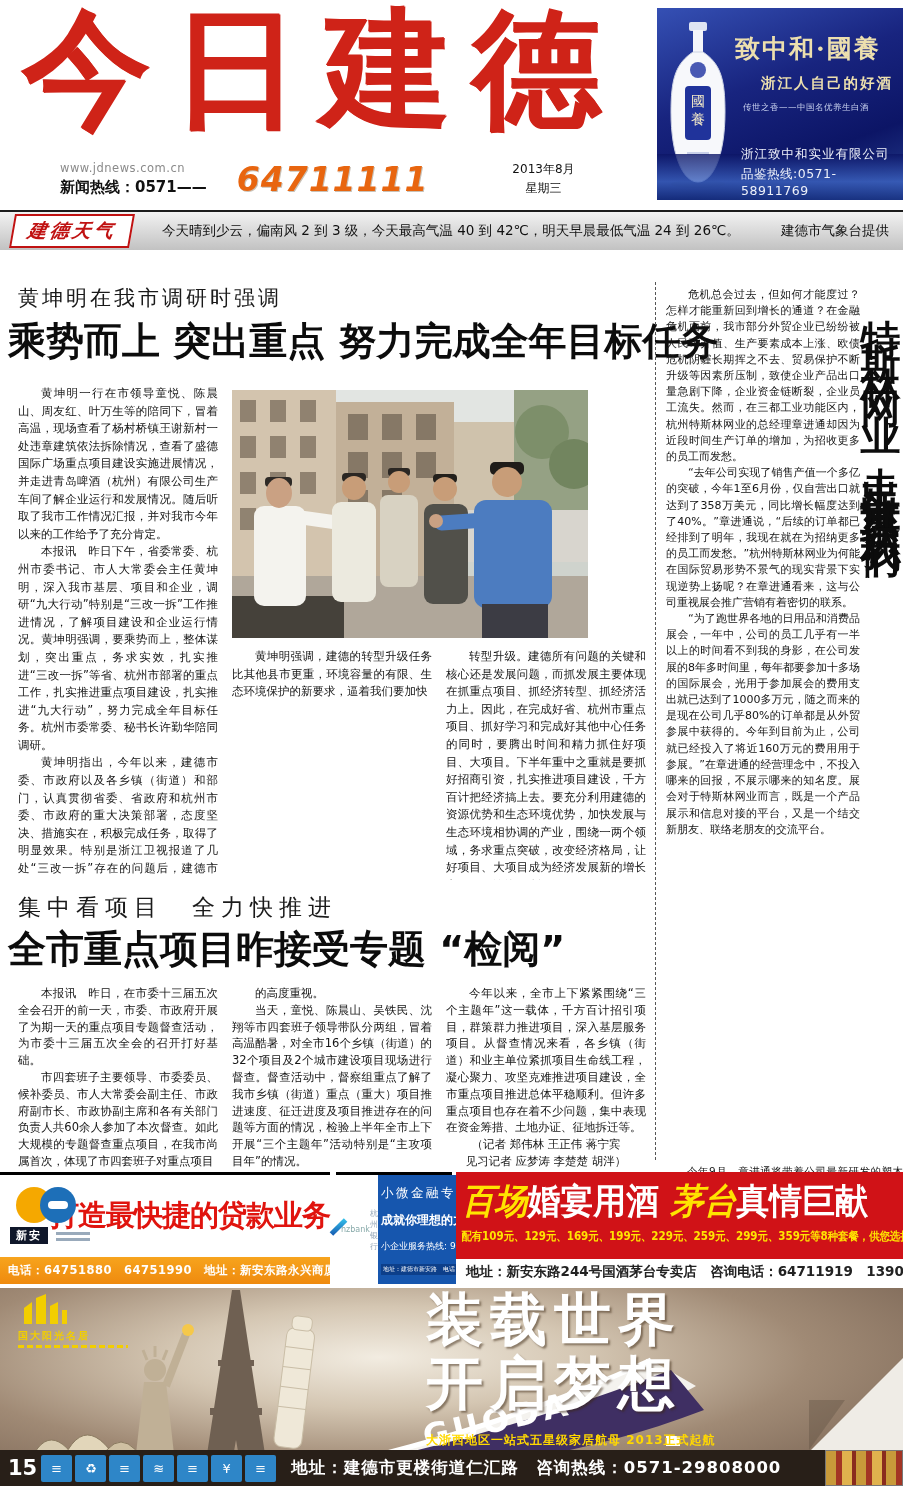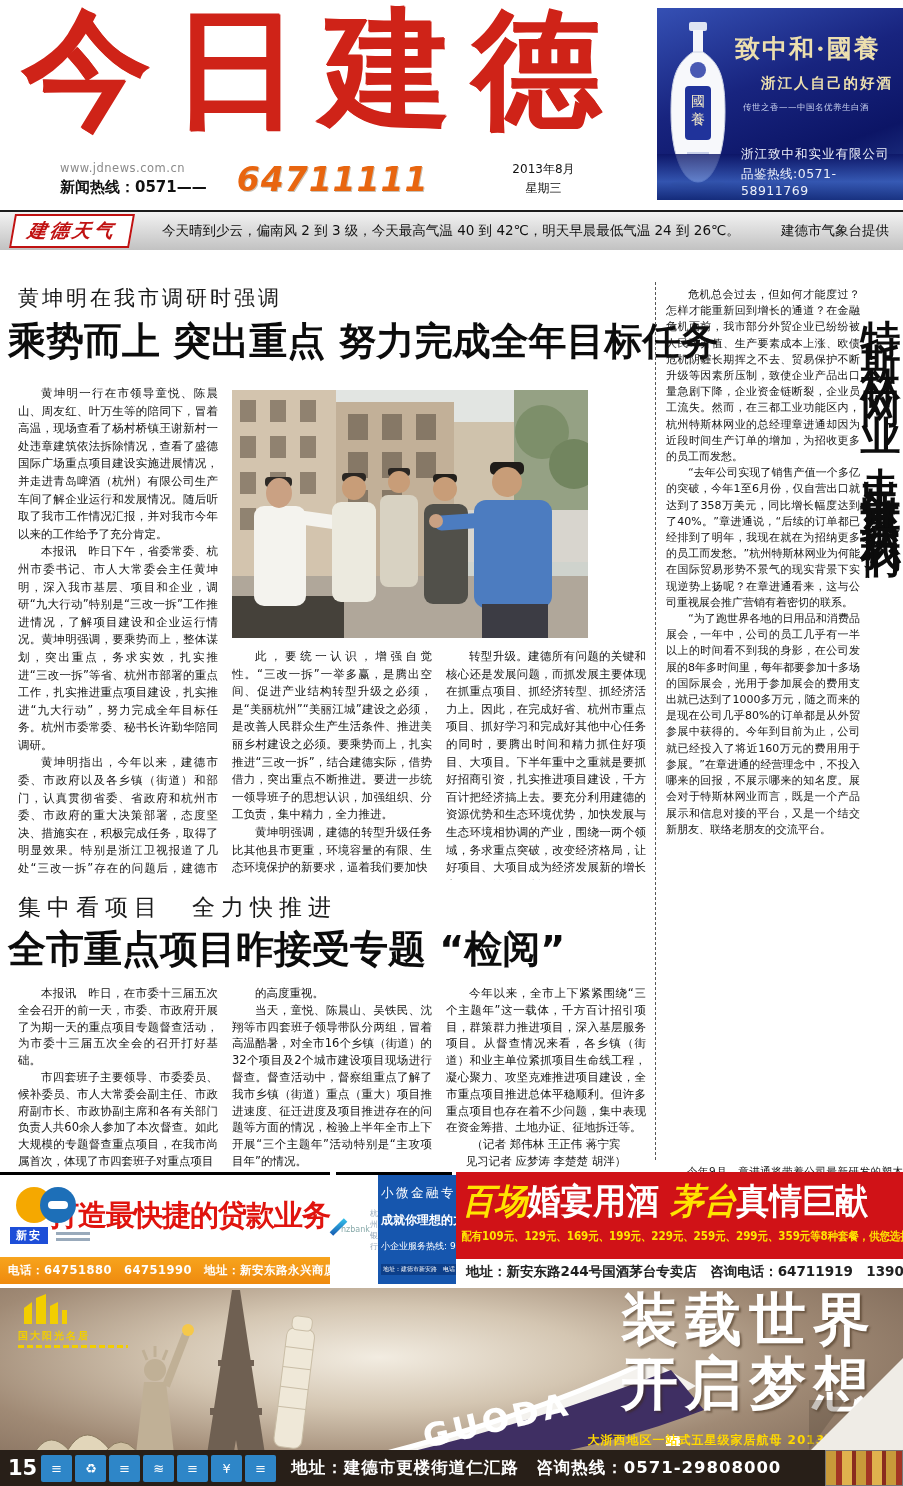--- a/index.html
+++ b/index.html
@@ -86,21 +86,21 @@
   .ad-loan { position:absolute; left:0; top:1172px; width:330px; height:112px;
     border-top:3px solid #000; background:#fff; }
   .ad-loan .body { display:flex; align-items:center; height:82px; }
   .loan-logo { width:94px; text-align:center; position:relative; height:100%; }
   .lc1 { position:absolute; left:16px; top:12px; width:36px; height:36px; border-radius:50%;
     background:#f5a800; }
   .lc2 { position:absolute; left:40px; top:12px; width:36px; height:36px; border-radius:50%;
     background:#1d6fb8; }
   .lc2::after { content:""; position:absolute; left:8px; top:14px; width:20px; height:8px;
     border-radius:6px; background:#fff; }
-  .loan-name { position:absolute; left:10px; top:52px; background:#1d4ed8; color:#fff;
+  .loan-name { position:absolute; left:10px; top:52px; background:#0f172a; color:#fff;
     font-size:11px; font-weight:bold; padding:1px 6px; letter-spacing:2px; }
   .loan-lines { position:absolute; left:56px; top:54px; width:34px; }
   .loan-lines i { display:block; height:3px; background:#9ab; margin:3px 0; }
   .loan-head { font-size:29px; font-weight:900; color:#e0140e; letter-spacing:-1px; white-space:nowrap; }
   .loan-foot { height:27px; background:linear-gradient(#f7a41d,#ef8a0e); color:#fff;
     font-size:11.5px; font-weight:bold; display:flex; align-items:center; padding-left:8px;
     white-space:nowrap; letter-spacing:.5px; }
 
   .ad-bank { position:absolute; left:336px; top:1172px; width:116px; height:112px;
     border-top:3px solid #000; display:flex; background:#fff; }
@@ -129,21 +129,21 @@
 
   
   .ad-guoda { position:absolute; left:0; top:1288px; width:903px; height:198px; overflow:hidden;
     background:radial-gradient(ellipse at 42% 35%, #f2ece1 0%, #d4c6b2 28%, #a08a75 58%, #6e594a 100%); }
   .gd-logo { position:absolute; left:18px; top:6px; text-align:left; }
   .gd-logo .txt { font-size:10px; font-weight:bold; color:#f2ce00; letter-spacing:2px; margin-top:1px; }
   .gd-logo .sub { margin-top:2px; width:110px; height:3px;
     background:repeating-linear-gradient(90deg,#f2ce00 0 6px, transparent 6px 9px); }
   .gd-land { position:absolute; left:26px; top:2px; }
   .gd-ship { position:absolute; left:226px; top:56px; }
-  .gd-heads { position:absolute; right:26px; top:0; width:440px; text-align:right; color:#fff; }
+  .gd-heads { position:absolute; right:37px; top:0; width:440px; text-align:left; color:#fff; }
   .gd-heads .h { font-size:57px; font-weight:900; letter-spacing:7px; line-height:1.12;
     text-shadow:2px 2px 2px rgba(60,40,20,.5); }
   .gd-heads .sub { margin-top:16px; font-size:12px; font-weight:bold; color:#ffd800; letter-spacing:1px; }
   .gd-curl1 { position:absolute; right:0; bottom:36px; width:0; height:0;
     border-left:92px solid transparent; border-bottom:92px solid #efece6; }
   .gd-curl2 { position:absolute; right:58px; bottom:36px; width:0; height:0;
     border-right:36px solid transparent; border-top:50px solid rgba(90,75,60,.35); }
   .gd-thumb { position:absolute; right:0; bottom:0; width:78px; height:36px; border:1px solid #777;
     background:repeating-linear-gradient(90deg,#c89a3a 0 10px,#a33524 10px 16px,#e0b24e 16px 26px,#8a2b1e 26px 30px); }
   .gd-foot { position:absolute; left:0; bottom:0; width:903px; height:36px; background:#281f18;
@@ -269,21 +269,20 @@
       <rect x="202" y="126" width="58" height="15" rx="7" fill="#4c7cc0" transform="rotate(-4 202 126)"></rect>
       <circle cx="204" cy="131" r="7" fill="#caa183"></circle>
       <rect x="242" y="110" width="78" height="108" rx="12" fill="#4c7cc0"></rect>
       <rect x="258" y="72" width="34" height="13" rx="5" fill="#1f1c19"></rect>
       <circle cx="275" cy="92" r="15" fill="#c89d78"></circle>
       <rect x="250" y="214" width="66" height="34" fill="#3c3c44"></rect>
     </svg>
   </div>
 
   <div class="bt a1-col2">
-    <p>此，要统一认识，增强自觉性。“三改一拆”一举多赢，是腾出空间、促进产业结构转型升级之必须，是“美丽杭州”“美丽江城”建设之必须，是改善人民群众生产生活条件、推进美丽乡村建设之必须。要乘势而上，扎实推进“三改一拆”，结合建德实际，借势借力，突出重点不断推进。要进一步统一领导班子的思想认识，加强组织、分工负责，集中精力，全力推进。</p>
     <p>黄坤明强调，建德的转型升级任务比其他县市更重，环境容量的有限、生态环境保护的新要求，逼着我们要加快</p>
   </div>
   <div class="bt a1-col3">
     <p>转型升级。建德所有问题的关键和核心还是发展问题，而抓发展主要体现在抓重点项目、抓经济转型、抓经济活力上。因此，在完成好省、杭州市重点项目、抓好学习和完成好其他中心任务的同时，要腾出时间和精力抓住好项目、大项目。下半年重中之重就是要抓好招商引资，扎实推进项目建设，千方百计把经济搞上去。要充分利用建德的资源优势和生态环境优势，加快发展与生态环境相协调的产业，围绕一两个领域，务求重点突破，改变经济格局，让好项目、大项目成为经济发展新的增长点。（下转第 2 版）</p>
   </div>
 
   <div class="kicker a2-kicker">集中看项目　全力快推进</div>
   <div class="a2-head">全市重点项目昨接受专题 “检阅”</div>
 
   <div class="bt a2-col a2-col1">

